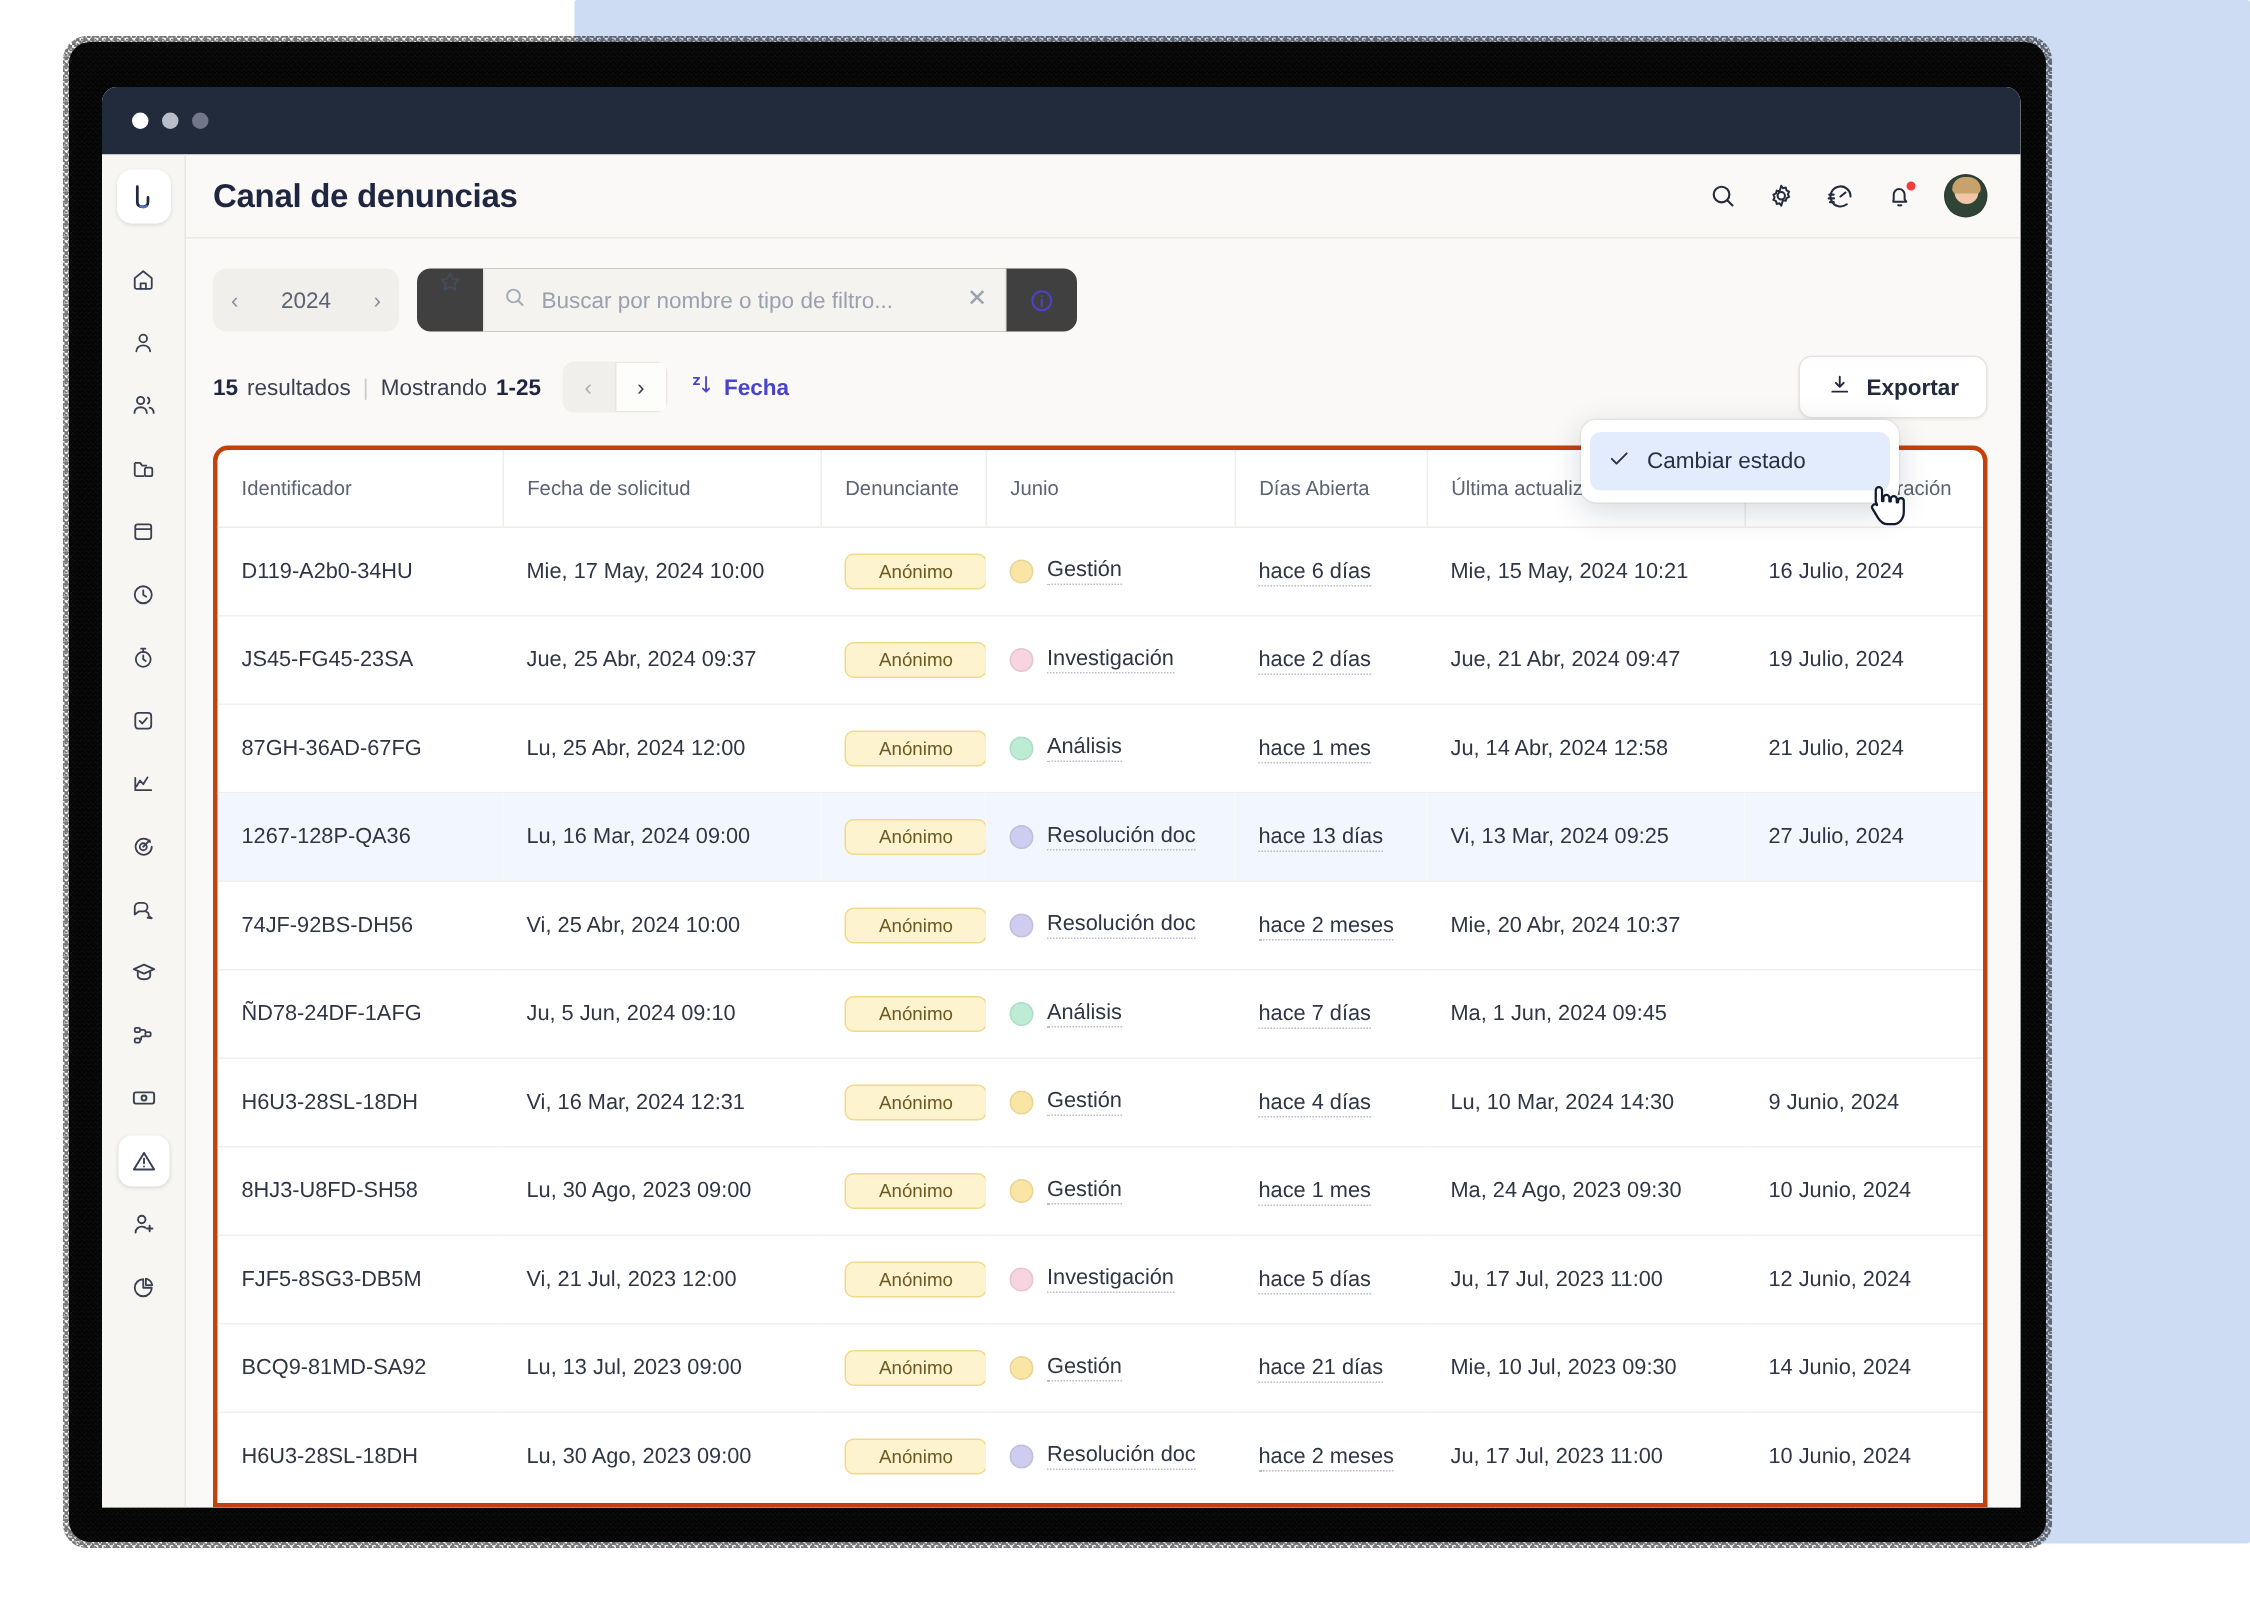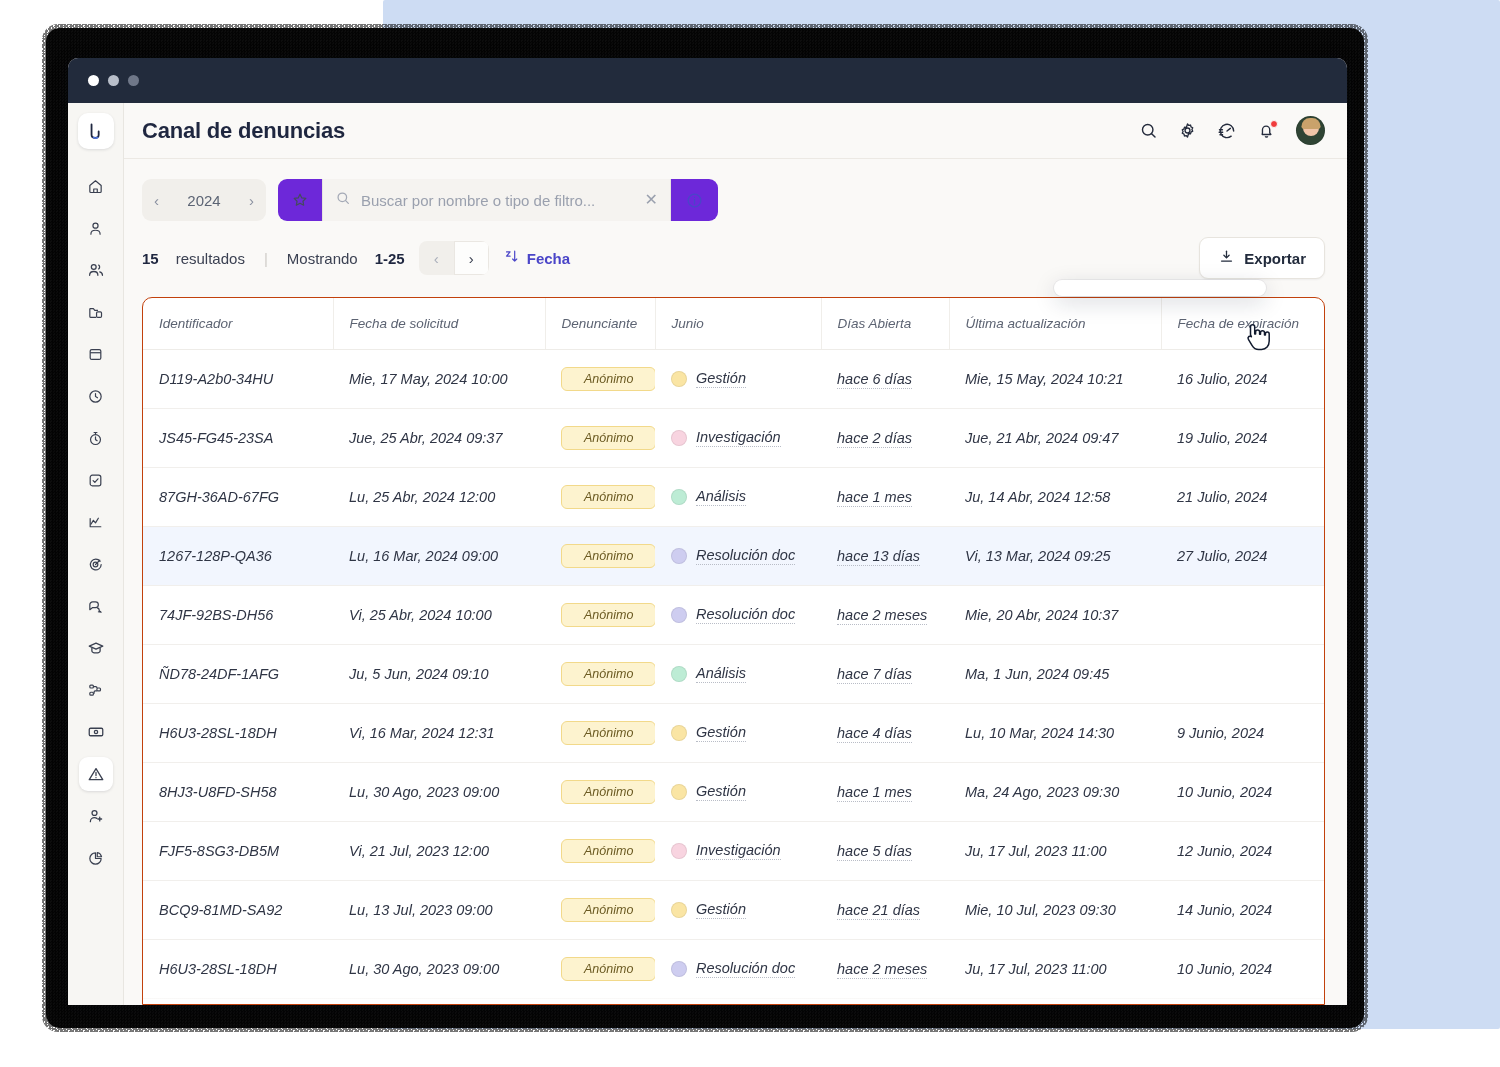--- a/index.html
+++ b/index.html
@@ -134,38 +134,38 @@
     background: #f1efeb; border-radius: 9px;
     display: flex; align-items: center; justify-content: space-between;
     padding: 0 12px;
     color: #6c7484; font-size: 15px;
   }
   .year-pill .yv { color:#5c6474; font-size:15px; }
   .chev { color: #8a90a0; font-size: 15px; line-height: 1; }
 
   .search-wrap {
     height: 42px; flex: 0 0 440px;
-    background: #6d28d9; border-radius: 9px;
-    display: flex; align-items: center;
+    background: #404040; border-radius: 9px;
+    display: flex; align-items: flex-start;
   }
   .star-btn { width: 44px; display: flex; align-items: center; justify-content: center; color: #444b5d; }
   .search-inner {
     flex: 1; height: 100%;
     background: #f5f3f0;
     display: flex; align-items: center; gap: 10px;
     padding: 0 12px;
     border-left: 1px solid #e7e4df;
   }
   .search-inner .ph { color: #9aa0ae; font-size: 15px; }
   .clear-x { margin-left: auto; color: #9aa0ae; font-size: 16px; line-height: 1; }
   .info-btn { width: 48px; display: flex; align-items: center; justify-content: center; color: #4a45c8; border-left: 1px solid #e7e4df; height:100%;}
 
   
   .resultsbar { padding: 16px 22px 0 18px; display: flex; align-items: center; gap: 14px; }
-  .rtxt { font-size: 15px; color: #3b4152; display: flex; align-items: flex-end; gap: 17px; }
+  .rtxt { font-size: 15px; color: #3b4152; display: flex; align-items: flex-end; gap: 6px; }
   .rtxt b { font-weight: bold; color: #1f2740; }
   .rsep { color: #cfcdc8; margin: 0 2px; }
   .pager {
     display: flex; height: 34px; border-radius: 8px; overflow: hidden;
     background: #f1efeb;
   }
   .pg {
     width: 35px; display: flex; align-items: center; justify-content: center;
     font-size: 15px; color: #a9aeba;
   }
@@ -177,26 +177,25 @@
     background: #fff; border: 1px solid #e7e4de; border-radius: 9px;
     display: flex; align-items: center; gap: 9px;
     font-size: 15px; color: #222b3c; font-weight: bold;
     box-shadow: 0 1px 2px rgba(20,25,40,.05);
   }
 
   
   .table-card {
     margin: 18px 22px 0 18px;
     background: #fff;
-    border: 1px solid #c2410c;
+    border: 3px solid #c2410c;
     border-radius: 10px 10px 0 0;
     overflow: hidden;
     flex: 1;
     position: relative;
-    font-style: italic;
   }
   table { width: 100%; border-collapse: collapse; table-layout: fixed; }
   thead th {
     font-weight: normal;
     font-size: 13.5px; color: #5c6372;
     text-align: left;
     padding: 18px 0 18px 16px;
     border-bottom: 1px solid #eeece8;
     border-right: 1px solid #f0eeea;
     white-space: nowrap;
@@ -716,20 +715,28 @@
                 </tr>
               </tbody>
           </table>
           <div class="fade-bottom"></div>
         </div>
 
       </div>
     </div>
 
     <div class="ctx">
+      <div class="ctx-item hl">
+        <span>
+          <svg width="17" height="17" viewBox="0 0 24 24" fill="none" stroke="#273047" stroke-width="1.8" stroke-linecap="round" stroke-linejoin="round">
+              <path d="M5 12.6l4.4 4.4L19 7.4"></path>
+            </svg>
+        </span>
+        <span>Cambiar estado</span>
+      </div>
     </div>
 
     <svg class="cursor-hand" viewBox="0 0 26 32">
       <path d="M6.5 13.5V5.8a2.1 2.1 0 0 1 4.2 0v7.2h.9v-2.1a2 2 0 0 1 4 0v2.4h.9v-1.6a2 2 0 0 1 4 0v2.2h.9v-.9a1.9 1.9 0 0 1 3.8 0v7.1c0 4.8-3 8.4-7.6 8.4h-3c-3.2 0-5-1.6-6.6-4.2l-3.6-6a2 2 0 0 1 3-2.6z" fill="#ffffff" stroke="#111a2e" stroke-width="1.5" stroke-linejoin="round"></path>
     </svg>
 
   </div>
 </div>
 
 </body></html>

